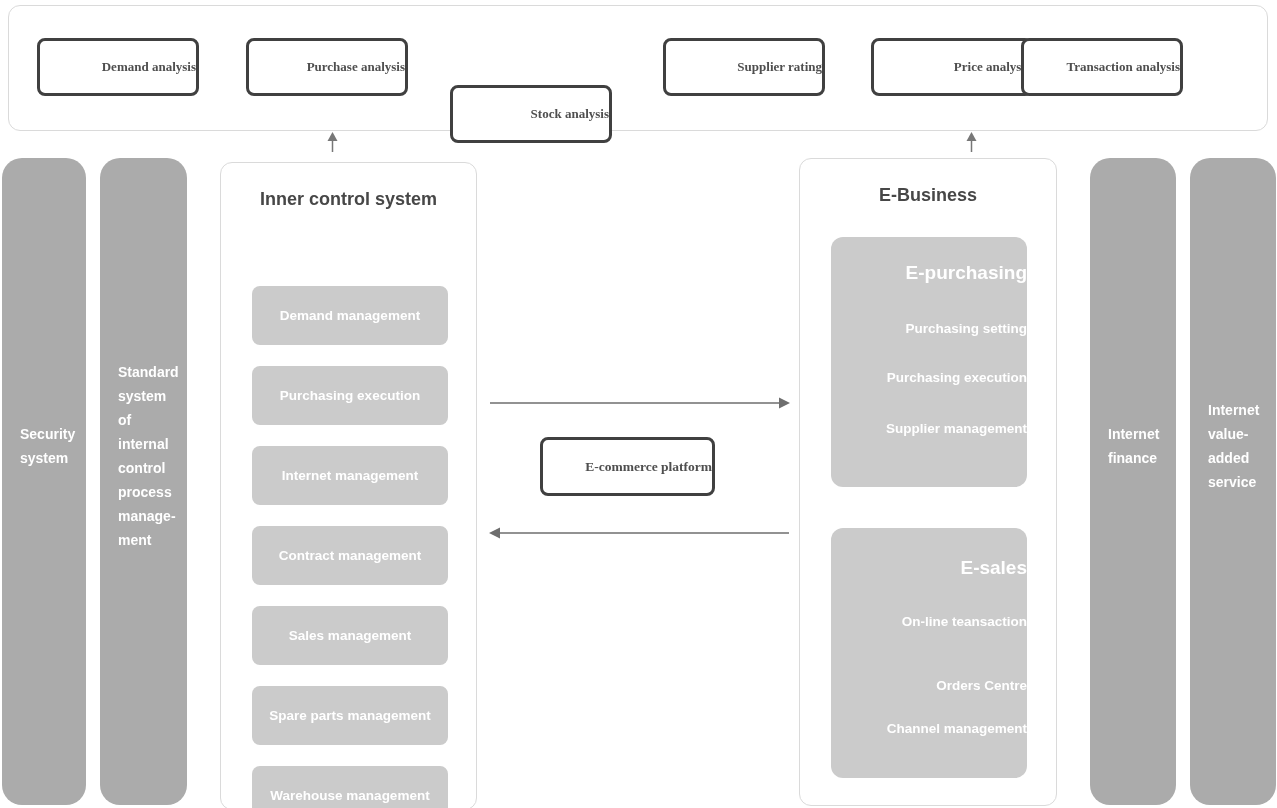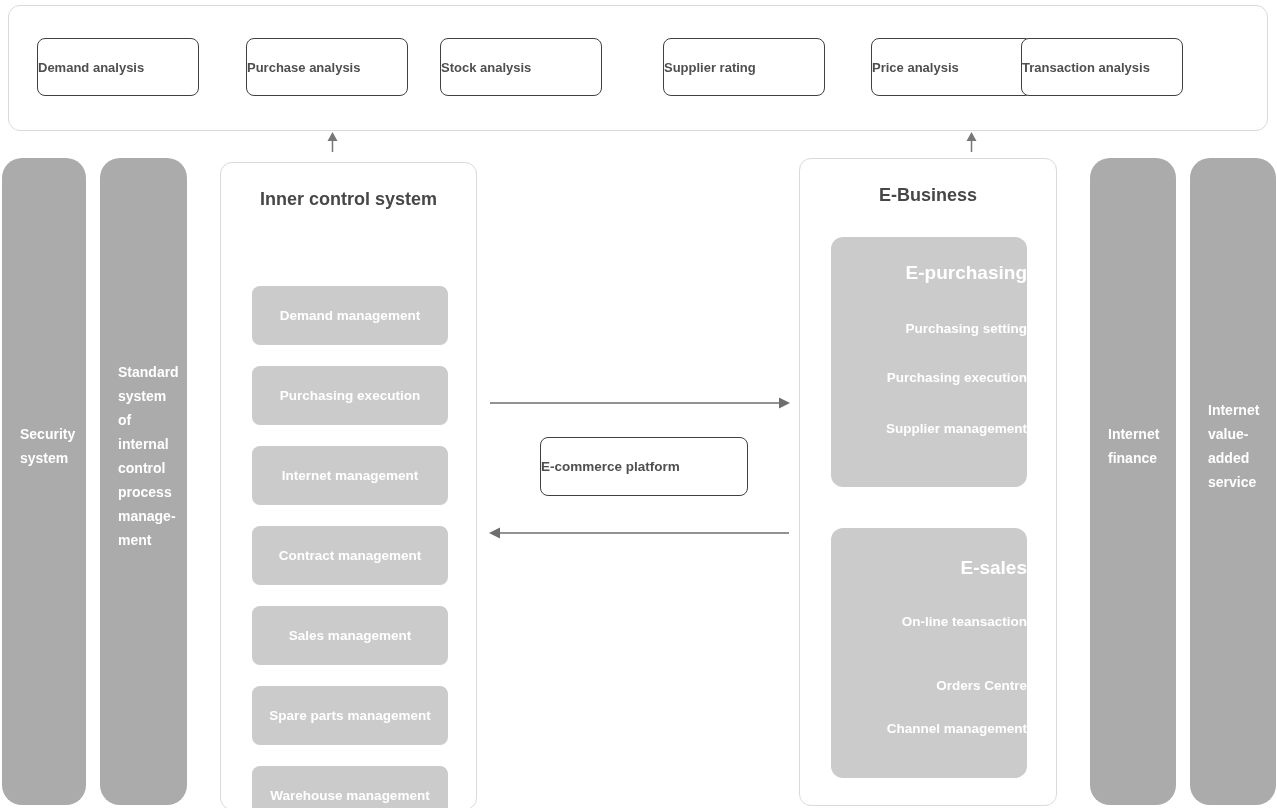--- a/index.html
+++ b/index.html
@@ -20,36 +20,37 @@
     box-sizing: border-box;
   }
   .top-panel { left: 8px; top: 5px; width: 1260px; height: 126px; }
   .inner-panel { left: 220px; top: 162px; width: 257px; height: 648px; }
   .ebiz-panel  { left: 799px; top: 158px; width: 258px; height: 648px; }
 
   
   .white-box {
     position: absolute;
     background: #ffffff;
-    border: 1px solid #404040;
+    border: 3px solid #404040;
     border-radius: 8px;
     box-sizing: border-box;
     display: flex;
     align-items: center;
-    justify-content: flex-start;
+    justify-content: flex-end;
     color: #4f4f4f;
     font-size: 13px;
     font-weight: 600;
     text-align: center;
+    font-family: Liberation Serif, serif;
   }
   .abox { top: 32px; width: 162px; height: 58px; }
-  .a0 { left: 28px; }  .a1 { left: 237px; } .a2 { left: 431px; }
+  .a0 { left: 28px; }  .a1 { left: 237px; } .a2 { left: 441px; margin-top: 47px; }
   .a3 { left: 654px; } .a4 { left: 862px; } .a5 { left: 1012px; }
 
-  .platform-box { left: 540px; top: 437px; width: 208px; height: 59px; font-size: 13.5px; }
+  .platform-box { left: 540px; top: 437px; width: 175px; height: 59px; font-size: 13.5px; }
 
   
   .bar {
     position: absolute;
     top: 158px;
     height: 647px;
     background: #ababab;
     border-radius: 20px;
     color: #ffffff;
   }

